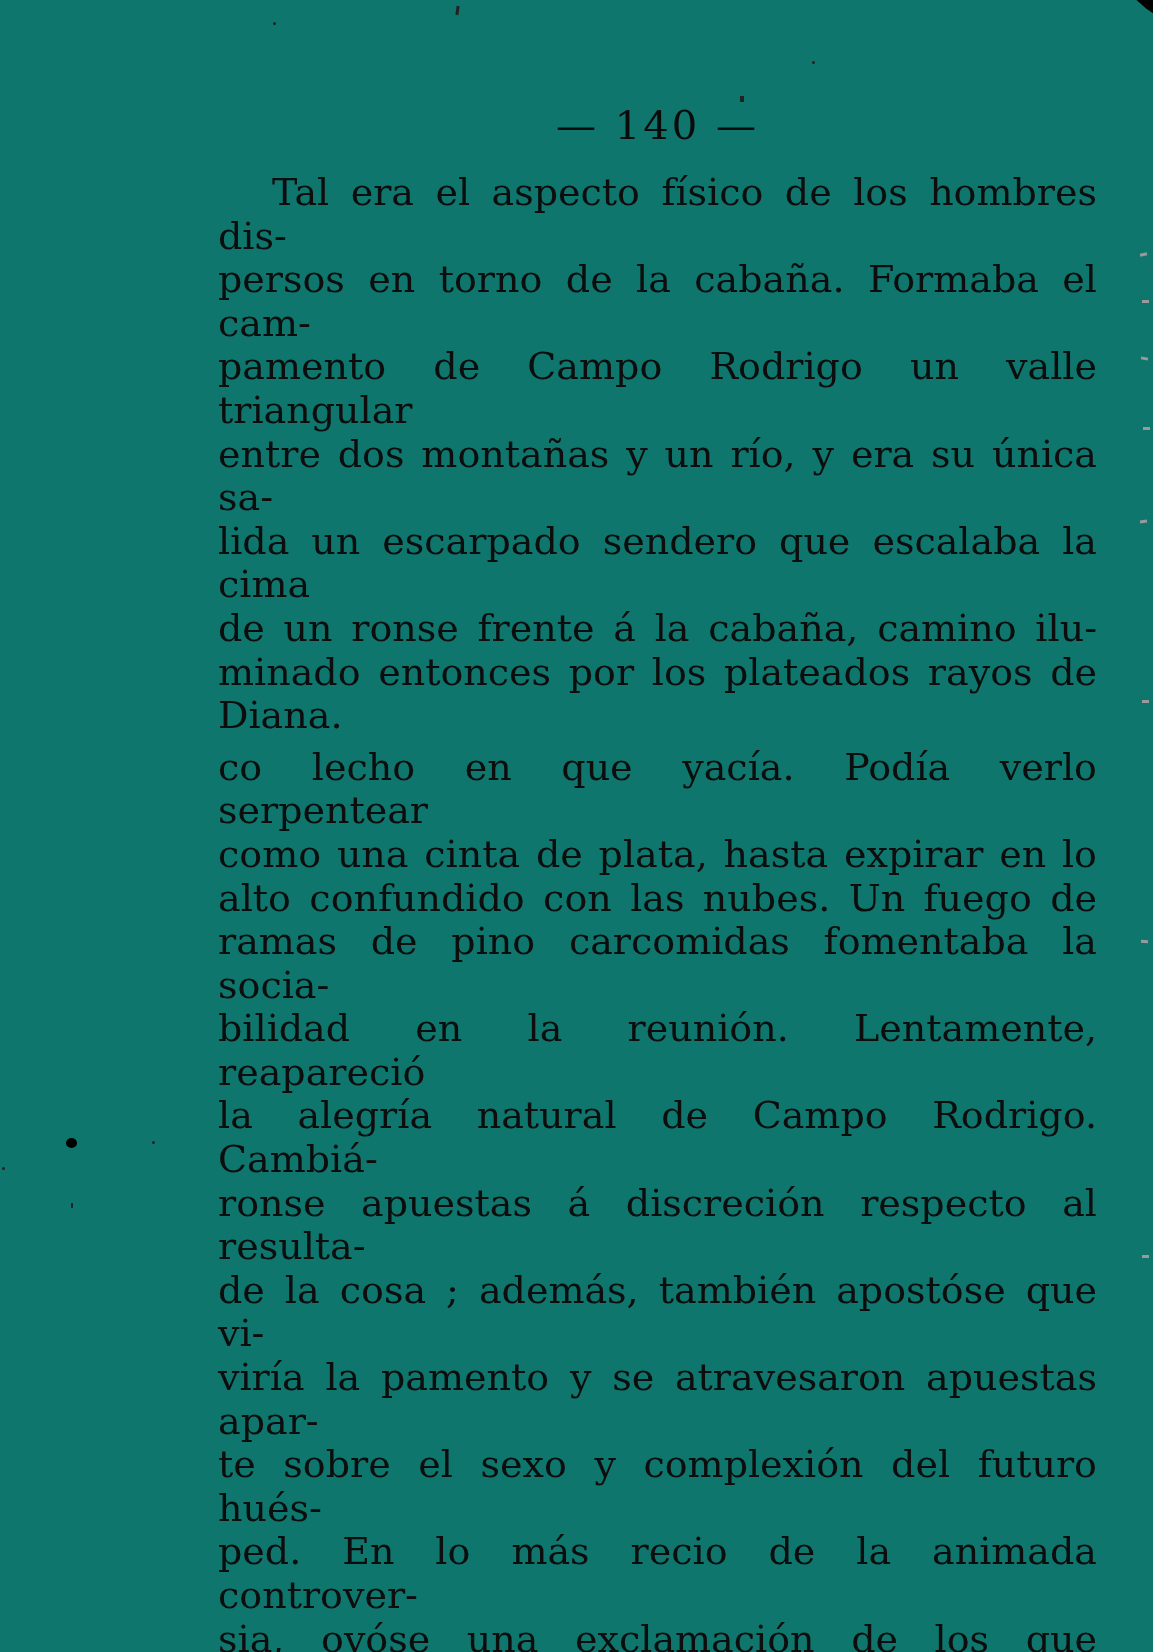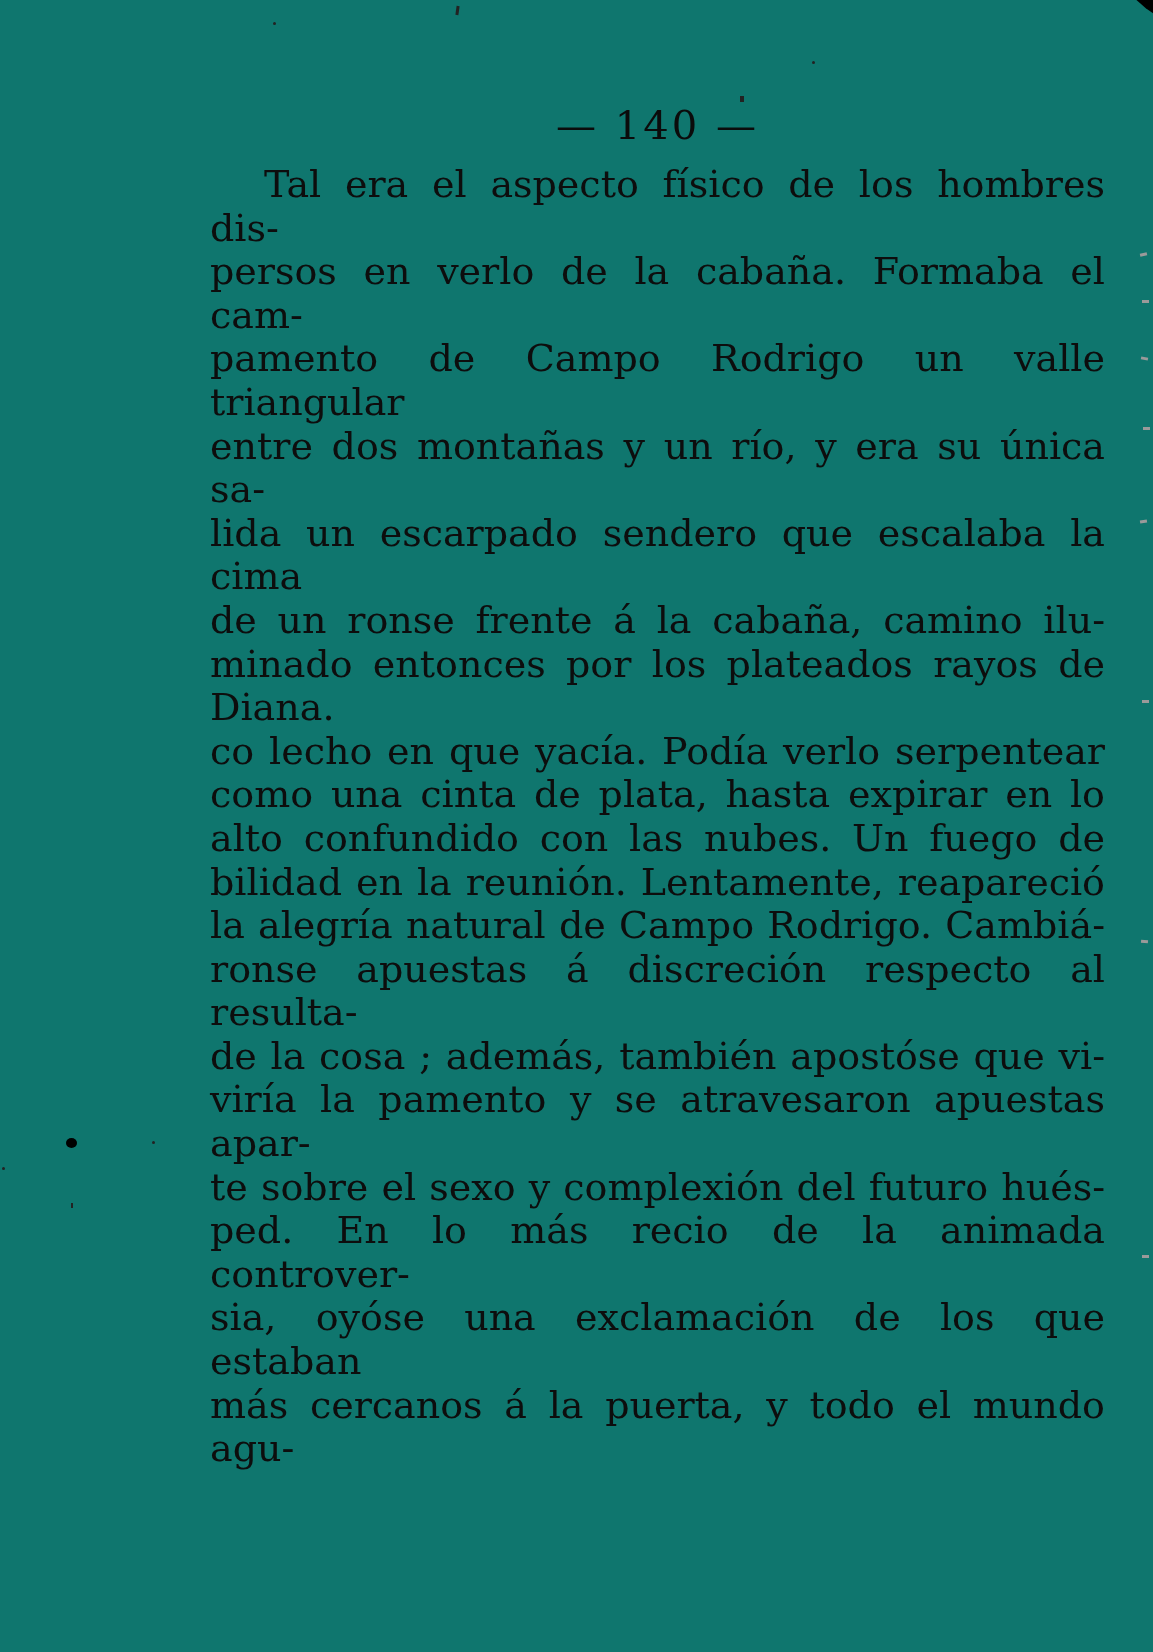--- a/index.html
+++ b/index.html
@@ -33,21 +33,21 @@
   }
   .text-block {
     position: absolute;
     top: 163px;
     left: 210px;
     width: 895px;
     font-size: 38px;
     line-height: 43.6px;
     color: #0d0d0d;
   }
-  .para { margin: 0; padding: 0; }
+  .para { margin: 8px; padding: 0; }
   .line {
     text-align: justify;
     text-align-last: justify;
     white-space: normal;
     word-spacing: 1px;
   }
   .line.first { text-indent: 54px; }
   .line.end { text-align-last: left; }
 
   
@@ -85,32 +85,33 @@
 </head>
 <body>
 
 <div class="page">
 
   <div class="page-header">— 140 —</div>
 
   <div class="text-block">
       <div class="para">
         <div class="line first">Tal era el aspecto físico de los hombres dis-</div>
-        <div class="line">persos en verlo de la cabaña. Formaba el cam-</div>
+        <div class="line">persos en torno de la cabaña. Formaba el cam-</div>
         <div class="line">pamento de Campo Rodrigo un valle triangular</div>
         <div class="line">entre dos montañas y un río, y era su única sa-</div>
         <div class="line">lida un escarpado sendero que escalaba la cima</div>
         <div class="line">de un ronse frente á la cabaña, camino ilu-</div>
         <div class="line">minado entonces por los plateados rayos de</div>
         <div class="line end">Diana.</div>
       </div>
       <div class="para">
         <div class="line">co lecho en que yacía. Podía verlo serpentear</div>
         <div class="line">como una cinta de plata, hasta expirar en lo</div>
         <div class="line">alto confundido con las nubes. Un fuego de</div>
+        <div class="line">ramas de pino carcomidas fomentaba la socia-</div>
         <div class="line">bilidad en la reunión. Lentamente, reapareció</div>
         <div class="line">la alegría natural de Campo Rodrigo. Cambiá-</div>
         <div class="line">ronse apuestas á discreción respecto al resulta-</div>
         <div class="line">de la cosa ; además, también apostóse que vi-</div>
         <div class="line">viría la pamento y se atravesaron apuestas apar-</div>
         <div class="line">te sobre el sexo y complexión del futuro hués-</div>
         <div class="line">ped. En lo más recio de la animada controver-</div>
         <div class="line">sia, oyóse una exclamación de los que estaban</div>
         <div class="line">más cercanos á la puerta, y todo el mundo agu-</div>
       </div>

